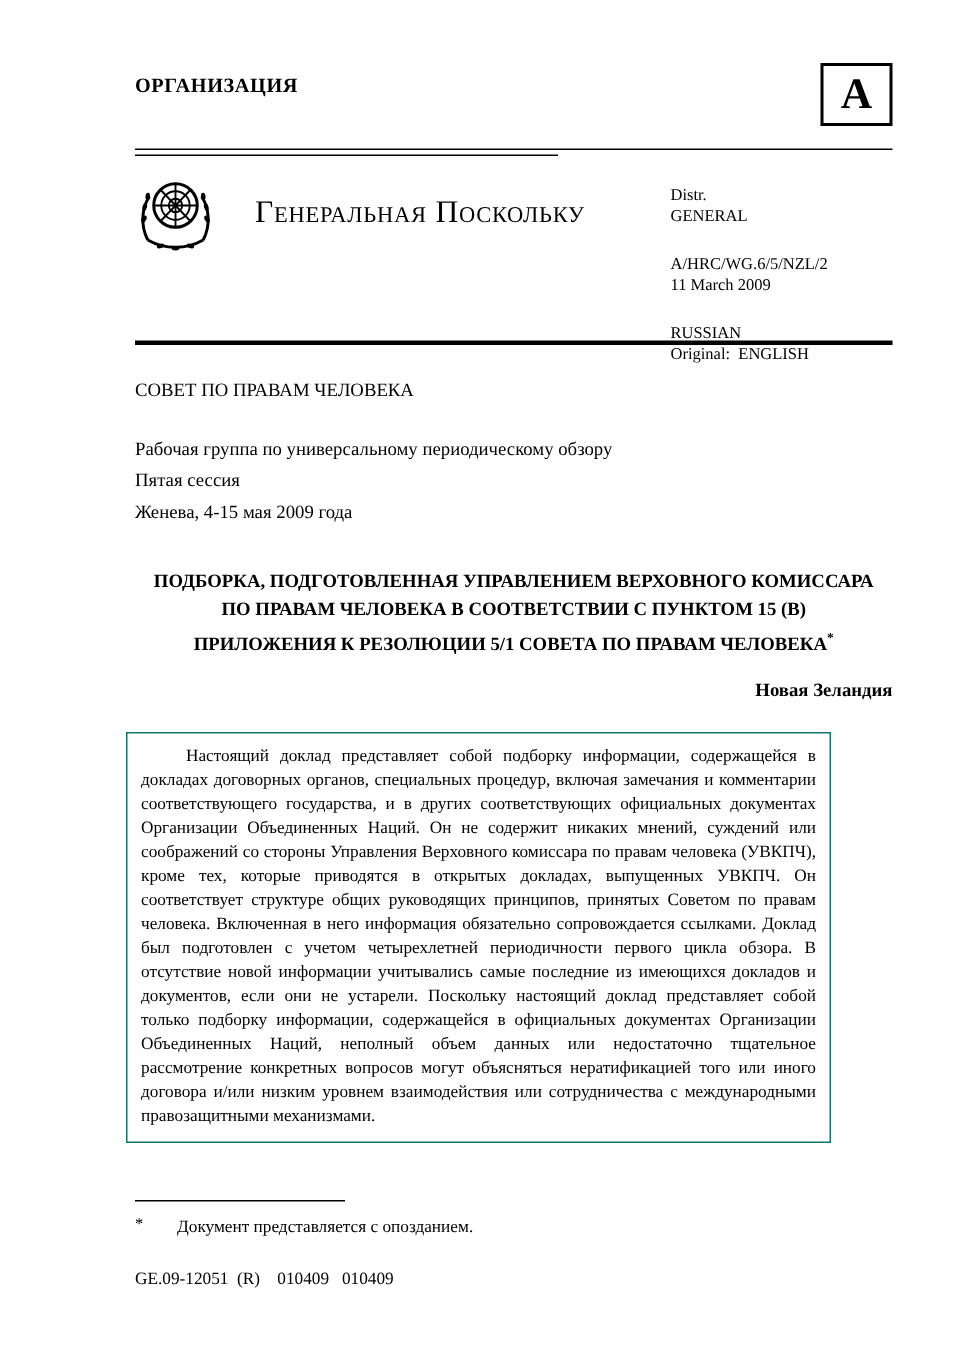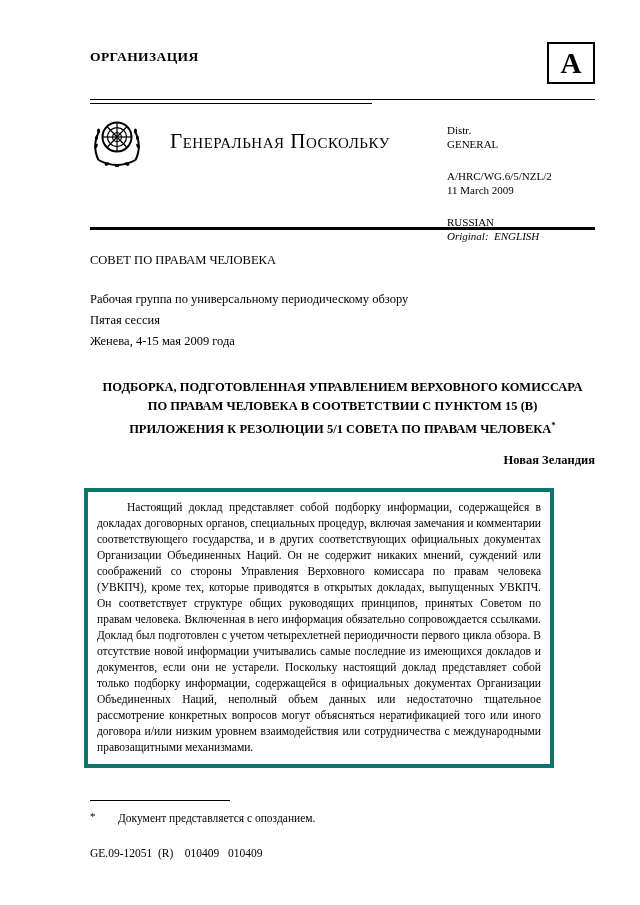--- a/index.html
+++ b/index.html
@@ -40,33 +40,33 @@
   .doc-title {
     margin: 30px auto 0 auto; max-width: 486px; text-align: center;
     font-weight: bold; font-size: 12.5px; line-height: 19px;
   }
   .doc-title sup { font-size: 9px; }
   .country { margin-top: 14px; text-align: right; font-weight: bold; font-size: 12.5px; }
 
   
   .summary-box {
     margin-top: 20px; margin-left: -6px; width: 470px;
-    border: 4px solid #0f766e; padding: 7px 9px 9px 9px; box-sizing: border-box;
+    border: 1px solid #0f766e; padding: 7px 9px 9px 9px; box-sizing: border-box;
   }
   .summary-box p {
     margin: 0; font-size: 11.5px; line-height: 16px;
     text-align: justify; text-indent: 30px;
   }
 
   
   .footnote-sep { position: absolute; left: 90px; top: 800px; width: 140px; border-top: 1px solid #000; }
   .footnote { position: absolute; left: 90px; top: 810px; font-size: 11.5px; }
   .footnote .fn-star { display: inline-block; width: 28px; vertical-align: 2px; font-size: 11px; }
   .page-footer { position: absolute; left: 90px; top: 847px; font-size: 11.5px; white-space: pre; }
-  .pre { white-space: pre; font-style: italic; }
+  .pre { white-space: pre; }
 </style>
 </head>
 <body>
 
 <div class="page">
   <div class="content">
 
     <div class="header-row">
       <div class="org-name">
         <div>ОРГАНИЗАЦИЯ</div>

